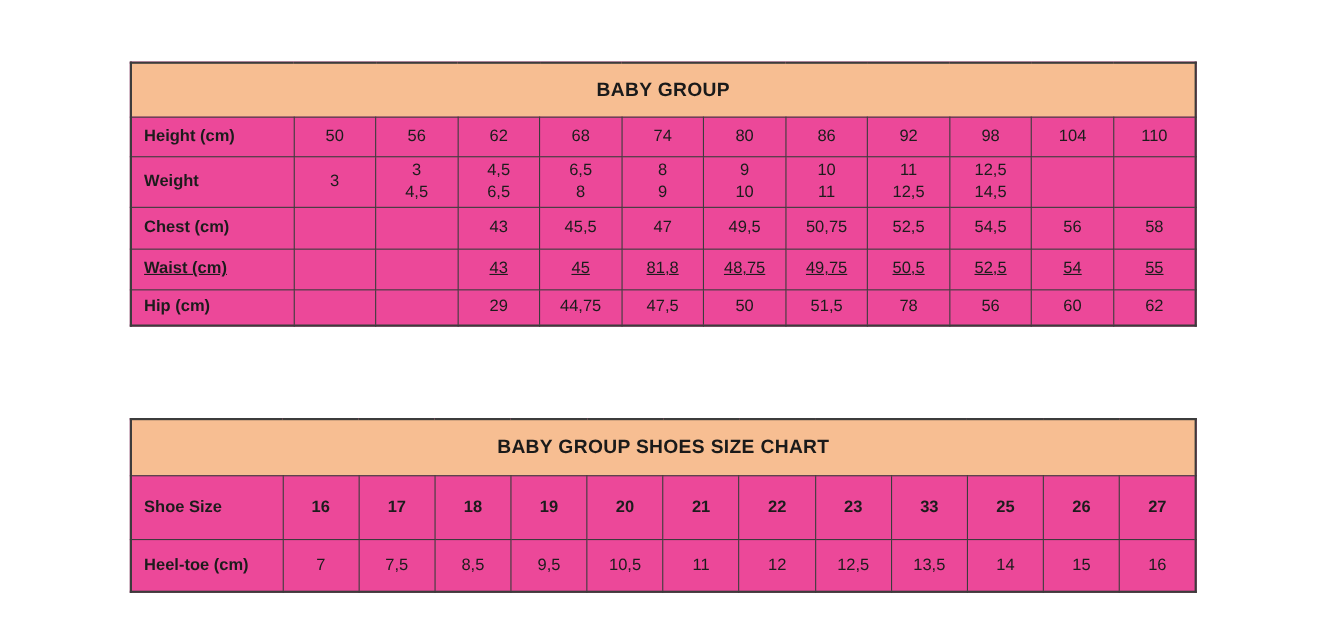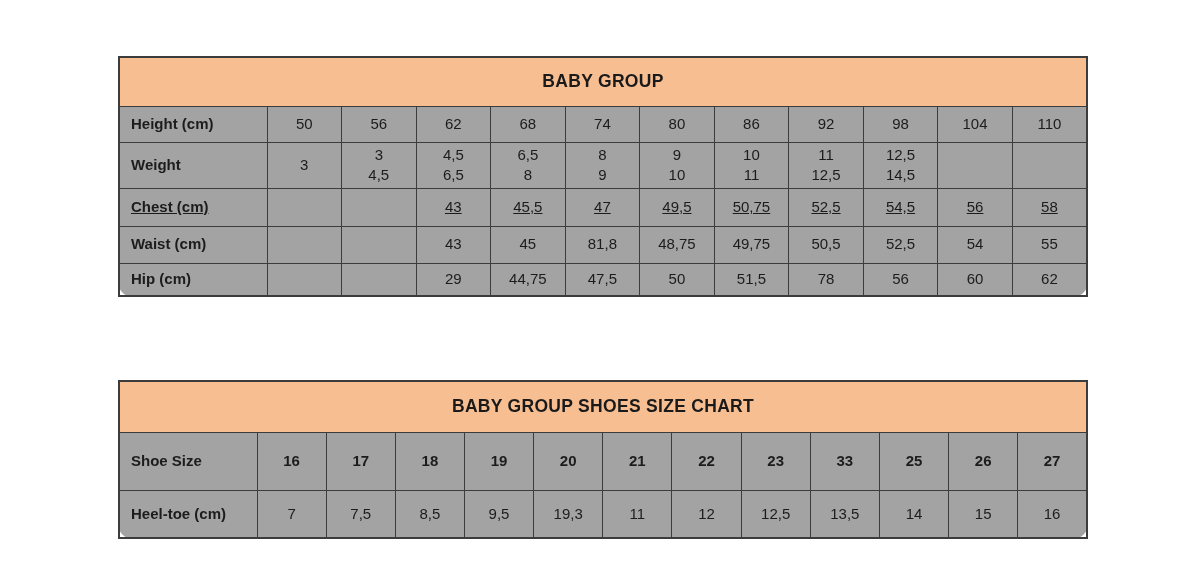--- a/index.html
+++ b/index.html
@@ -11,22 +11,21 @@
     background: #ffffff;
     font-family: "Liberation Sans", "DejaVu Sans", sans-serif;
     color: #1c1c1c;
   }
   table {
     position: absolute;
     left: 118px;
     width: 970px;
     border-collapse: collapse;
     table-layout: fixed;
-    background: #a3a3a3;
-    border-radius: 15px;
+    background: #ec4899;
   }
   #baby-group-table { top: 56px; }
   #shoes-table { top: 380px; }
   th, td {
     border: 1.5px solid #3c3c3c;
     text-align: center;
     vertical-align: middle;
     white-space: pre-line;
     font-size: 15px;
     line-height: 1.35;
@@ -37,22 +36,22 @@
     background: #F7BE92;
     font-size: 17.5px;
     font-weight: bold;
     letter-spacing: 0.3px;
     color: #1a1a1a;
   }
   #baby-group-table .title-row { height: 49px; }
   #baby-group-table .head-row { height: 62px; }
   #baby-group-table tr.r-0 { height: 36px; }
   #baby-group-table tr.r-1 { height: 46px; }
-  #baby-group-table tr.r-2 { height: 38px; text-decoration: underline; }
-  #baby-group-table tr.r-3 { height: 37px; }
+  #baby-group-table tr.r-2 { height: 38px; }
+  #baby-group-table tr.r-3 { height: 37px; text-decoration: underline; }
   #baby-group-table tr.r-4 { height: 33px; padding-left: 28px; }
   #shoes-table .title-row { height: 51px; }
   #shoes-table tr.r-0 { height: 58px; }
   #shoes-table tr.r-1 { height: 48px; }
   .col-head { font-weight: bold; font-size: 15px; }
   .row-label {
     font-weight: bold;
     text-align: left;
     padding-left: 11px;
     margin-left: 40px;
@@ -180,21 +179,21 @@
           <td>25</td>
           <td>26</td>
           <td>27</td>
         </tr>
         <tr class="r-1">
           <th class="row-label">Heel-toe (cm)</th>
           <td>7</td>
           <td>7,5</td>
           <td>8,5</td>
           <td>9,5</td>
-          <td>19,3</td>
+          <td>10,5</td>
           <td>11</td>
           <td>12</td>
           <td>12,5</td>
           <td>13,5</td>
           <td>14</td>
           <td>15</td>
           <td>16</td>
         </tr>
       </tbody>
   </table>

